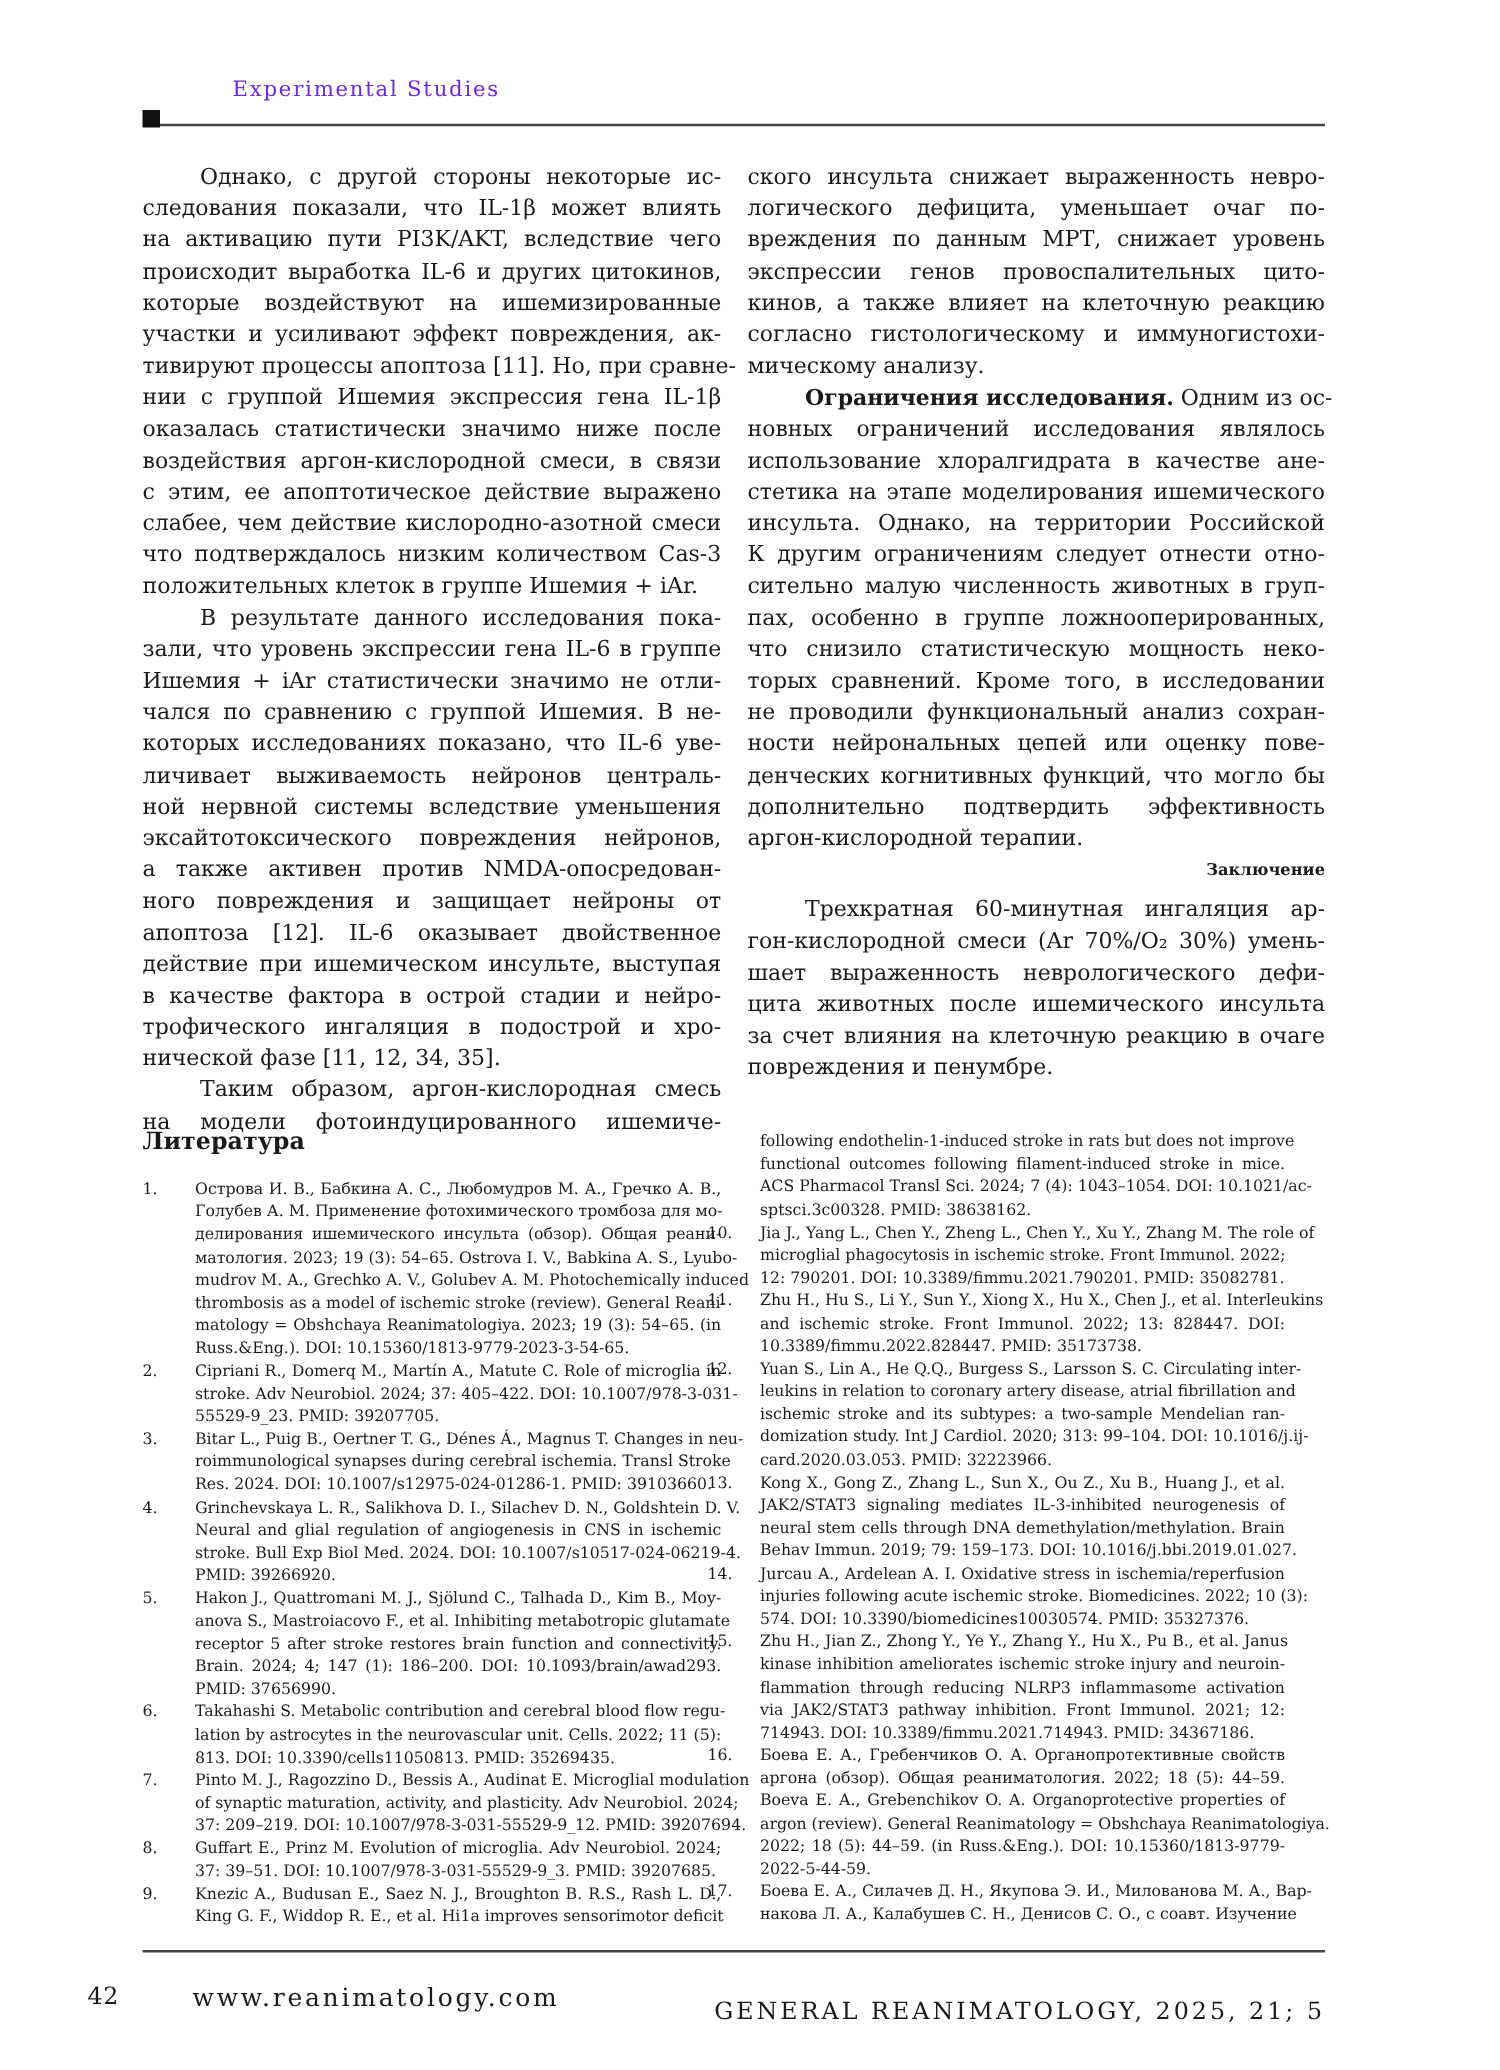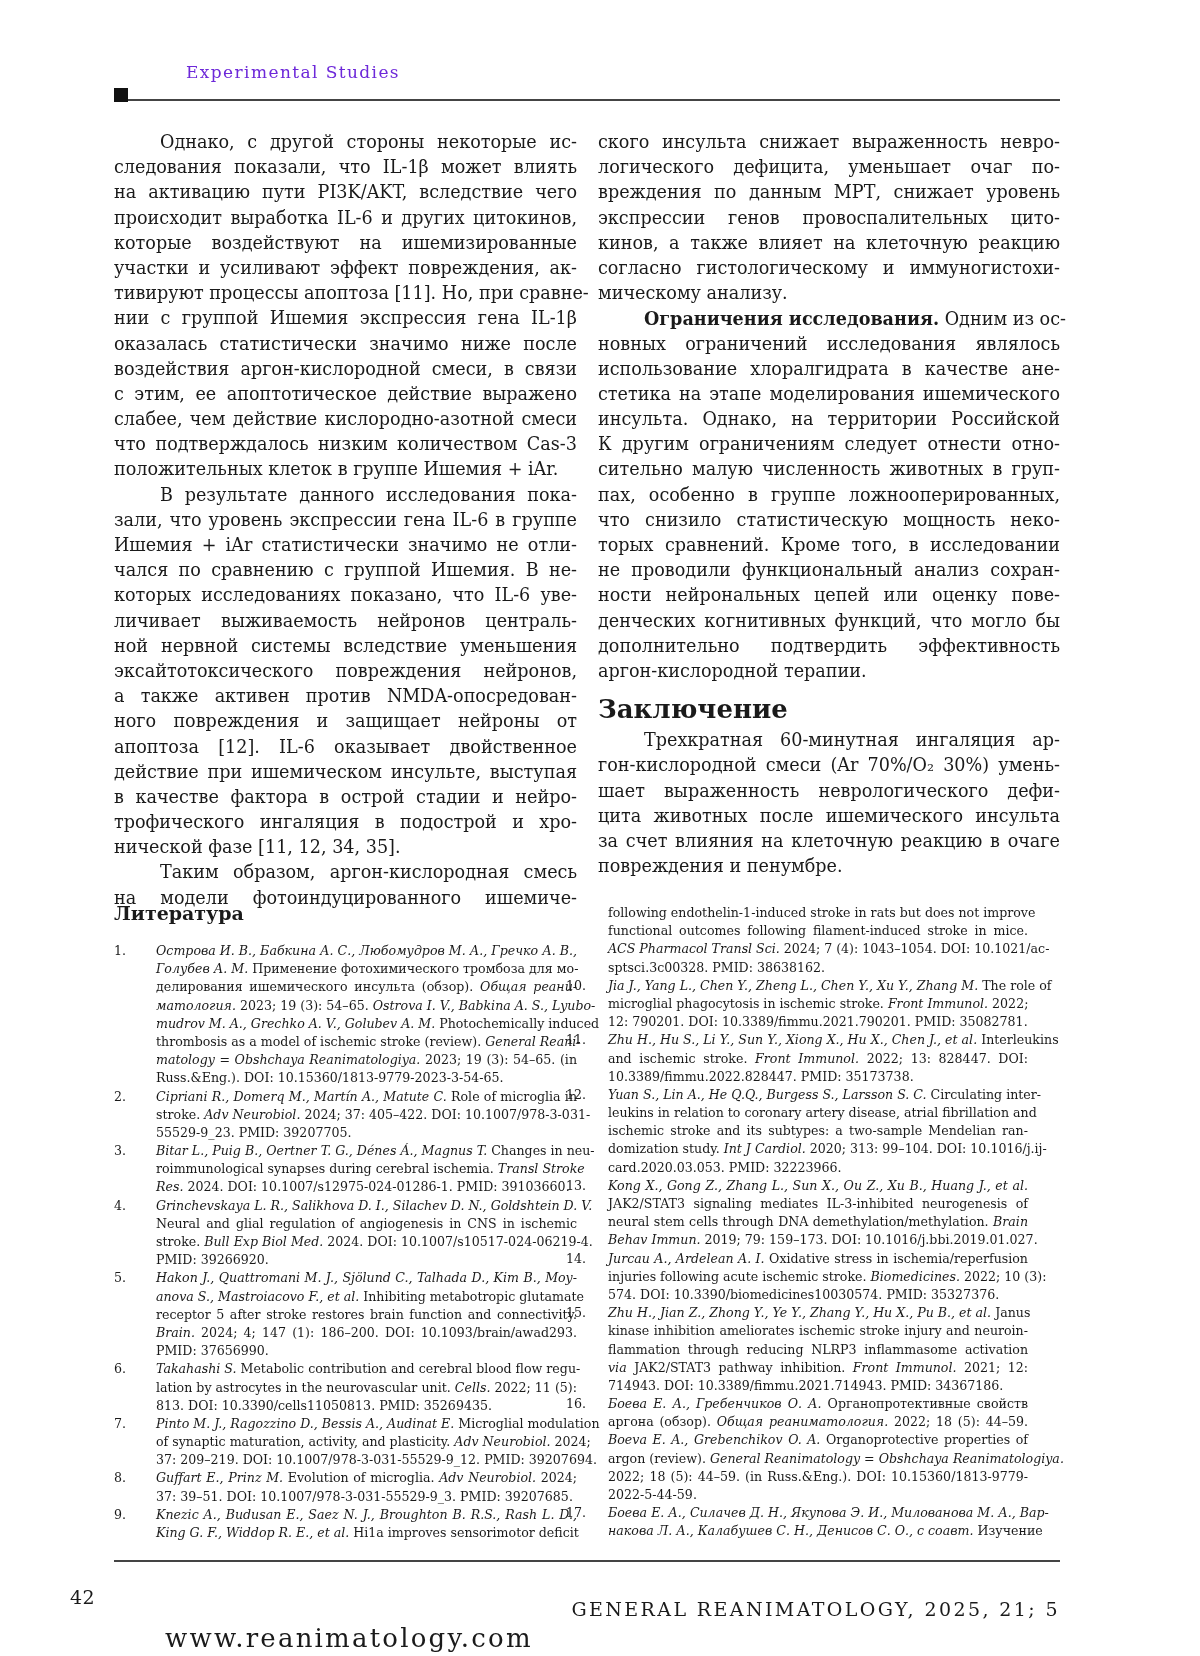--- a/index.html
+++ b/index.html
@@ -11,36 +11,36 @@
   .header-rule { position: absolute; left: 14px; top: 41px; width: 932px; height: 2px; background: #444; }
 
   .col { position: absolute; font-size: 17.6px; line-height: 25.2px; }
   .col-left { left: 114px; top: 130px; width: 463px; }
   .col-right { left: 598px; top: 130px; width: 462px; }
   .line { display: block; text-align: justify; text-align-last: justify; white-space: nowrap; height: 25.2px; overflow: visible; }
   .line.last { text-align-last: left; }
   .line.indent { padding-left: 46px; }
   .para { display: block; }
   .bold { font-weight: bold; }
-  .section-heading { font-weight: bold; font-size: 26px; margin-top: 12px; margin-bottom: 6px; line-height: 26px; }
+  .section-heading { font-weight: bold; font-size: 13px; text-align: right; margin-bottom: 6px; line-height: 26px; }
 
   .refs-heading { position: absolute; left: 114px; top: 902px; font-weight: bold; font-size: 19px; }
   .refs { position: absolute; font-size: 12.6px; line-height: 18.2px; }
   .refs-left { left: 114px; top: 942px; width: 463px; }
   .refs-right { left: 566px; top: 904px; width: 462px; }
   .ref { position: relative; padding-left: 42px; }
   .ref-num { position: absolute; left: 0; top: 0; }
   .ref .rl { display: block; text-align: justify; text-align-last: justify; white-space: nowrap; height: 18.2px; }
   .ref .rl.last { text-align-last: left; }
-  .it { font-style: italic; }
+  .it { }
 
   .footer { position: absolute; left: 70px; top: 1560px; width: 990px; }
   .footer-rule { position: absolute; left: 44px; top: 0; width: 946px; height: 2px; background: #444; }
   .footer-page { position: absolute; left: 0; top: 26px; font-size: 19px; letter-spacing: 0.5px; }
-  .footer-url { position: absolute; left: 95px; top: 26px; font-size: 26px; letter-spacing: 2.2px; margin-top: 37px; }
+  .footer-url { position: absolute; left: 84px; top: 26px; font-size: 20px; letter-spacing: 2.2px; }
   .footer-journal { position: absolute; right: 0; top: 38px; font-size: 19px; letter-spacing: 2.4px; }
 </style>
 </head>
 <body>
 
 <div class="header">
   <span class="header-title">Experimental Studies</span>
   <div class="header-square"></div>
   <div class="header-rule"></div>
 </div>

